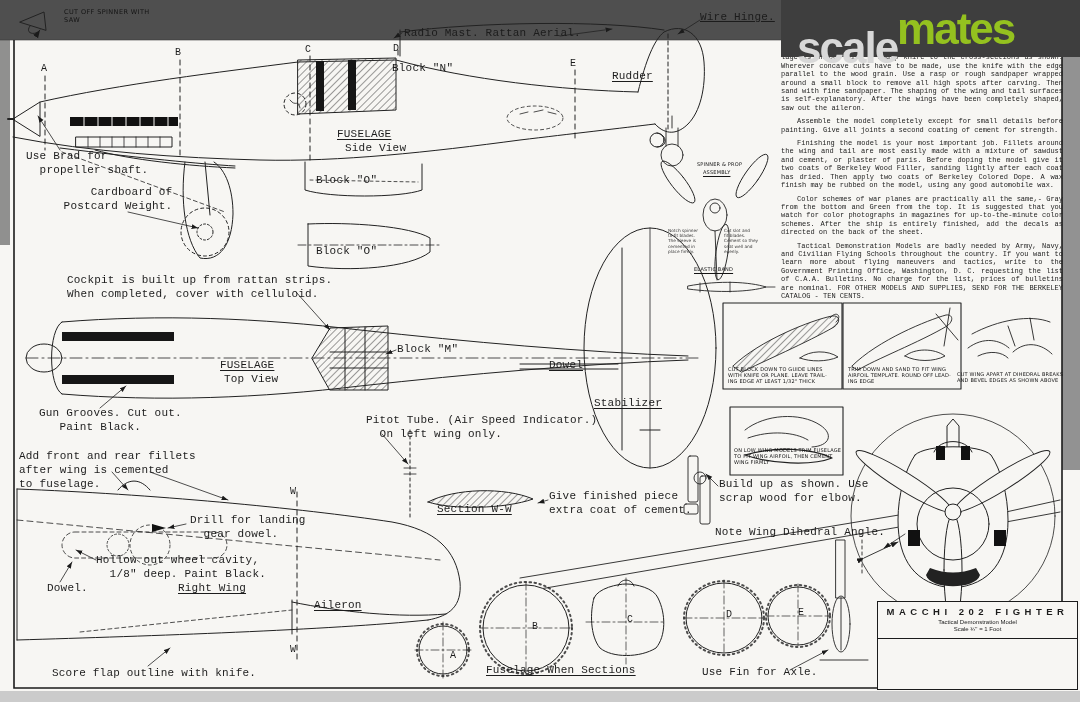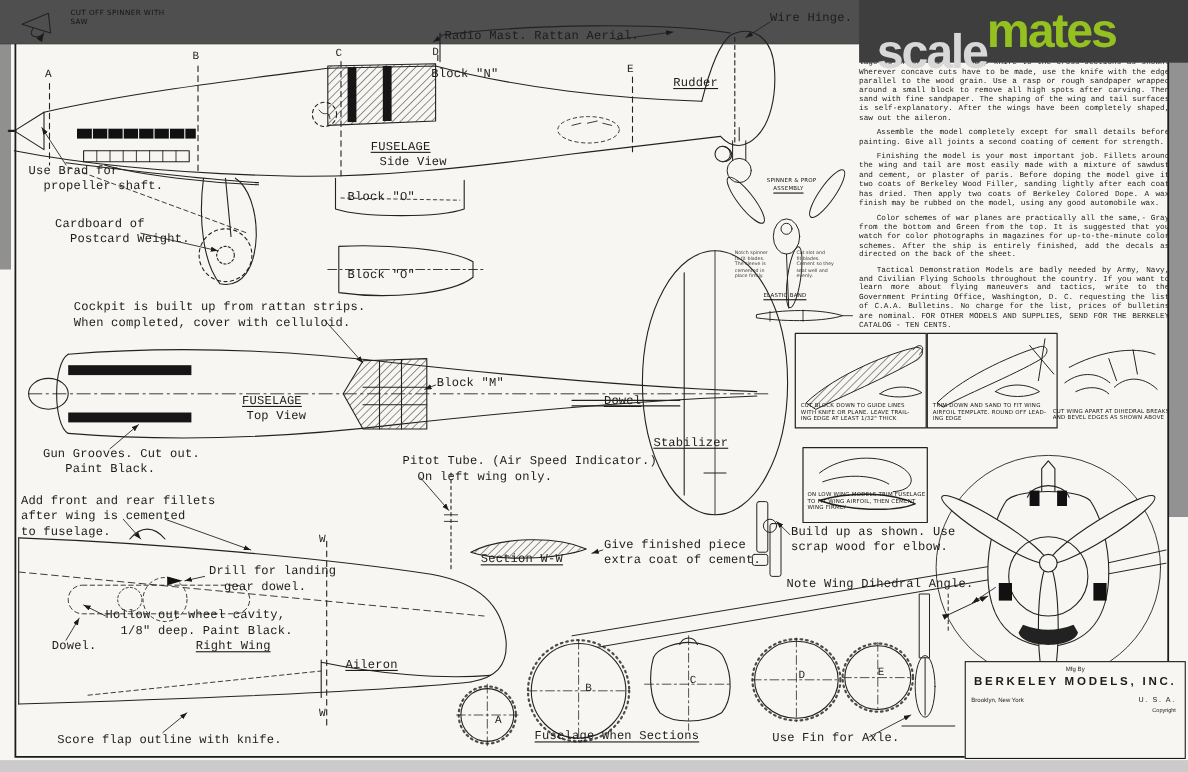--- a/index.html
+++ b/index.html
@@ -292,29 +292,29 @@
         <line x1="790" y1="670" x2="828" y2="650" marker-end="url(#arr)"></line>
         <line x1="700" y1="20" x2="678" y2="34" marker-end="url(#arr)"></line>
         <line x1="402" y1="33" x2="394" y2="38" marker-end="url(#arr)"></line>
       </g>
     </g>
   </svg>
 
   <div class="hand band-note" style="left:64px; top:9px;">CUT OFF SPINNER WITH
 SAW</div>
   <div class="lbl" style="left:404px; top:26px;">Radio Mast. Rattan Aerial.</div>
-  <div class="lbl" style="left:700px; top:10px;">Wire Hinge.</div>
+  <div class="lbl" style="left:700px; top:10px;text-decoration:underline;">Wire Hinge.</div>
 
   <div class="lbl u" style="left:612px; top:69px;">Rudder</div>
   <div class="lbl" style="left:392px; top:61px;">Block "N"</div>
   <div class="lbl" style="left:337px; top:127px; text-align:left;"><span class="u">FUSELAGE</span>
 <span style="margin-left:8px;">Side View</span></div>
   <div class="lbl" style="left:26px; top:149px;">Use Brad for
   propeller shaft.</div>
-  <div class="lbl" style="left:50px; top:197px;">Cardboard of
+  <div class="lbl" style="left:50px; top:185px;text-align:right;">Cardboard of
   Postcard Weight.</div>
   <div class="lbl" style="left:316px; top:173px;">Block "O"</div>
   <div class="lbl" style="left:316px; top:244px;">Block "O"</div>
 
   <div class="ltr" style="left:41px;  top:63px;">A</div>
   <div class="ltr" style="left:175px; top:47px;">B</div>
   <div class="ltr" style="left:305px; top:44px;">C</div>
   <div class="ltr" style="left:393px; top:43px;">D</div>
   <div class="ltr" style="left:570px; top:58px;">E</div>
 
@@ -389,26 +389,24 @@
   <div id="instructions">
     <p>outline of the top view, using a coping or jig saw. The fuse-</p>
     <p>lage is shaped with a sharp knife to the cross-sections as shown. Wherever concave cuts have to be made, use the knife with the edge parallel to the wood grain. Use a rasp or rough sandpaper wrapped around a small block to remove all high spots after carving. Then sand with fine sandpaper. The shaping of the wing and tail surfaces is self-explanatory. After the wings have been completely shaped, saw out the aileron.</p>
     <p class="indent">Assemble the model completely except for small details before painting. Give all joints a second coating of cement for strength.</p>
     <p class="indent">Finishing the model is your most important job. Fillets around the wing and tail are most easily made with a mixture of sawdust and cement, or plaster of paris. Before doping the model give it two coats of Berkeley Wood Filler, sanding lightly after each coat has dried. Then apply two coats of Berkeley Colored Dope. A wax finish may be rubbed on the model, using any good automobile wax.</p>
     <p class="indent">Color schemes of war planes are practically all the same,- Gray from the bottom and Green from the top. It is suggested that you watch for color photographs in magazines for up-to-the-minute color schemes. After the ship is entirely finished, add the decals as directed on the back of the sheet.</p>
     <p class="indent">Tactical Demonstration Models are badly needed by Army, Navy, and Civilian Flying Schools throughout the country. If you want to learn more about flying maneuvers and tactics, write to the Government Printing Office, Washington, D. C. requesting the list of C.A.A. Bulletins. No charge for the list, prices of bulletins are nominal. FOR OTHER MODELS AND SUPPLIES, SEND FOR THE BERKELEY CATALOG - TEN CENTS.</p>
   </div>
 
   <div id="titleblock">
-    <div id="tb-lower">
-      <div class="tb-mfg">Mfg By</div>
-      <div class="tb-co">BERKELEY MODELS, INC.</div>
-      <div class="tb-city">Brooklyn, New York</div>
-      <div class="tb-usa">U. S. A.</div>
-      <div class="tb-copy">Copyright</div>
+    <div id="tb-upper">
+      <div class="tb-name">MACCHI 202 FIGHTER</div>
+      <div class="tb-sub">Tactical Demonstration Model</div>
+      <div class="tb-scale">Scale ¾" = 1 Foot</div>
     </div>
   </div>
 
   <div id="logo">
     <span style="color:#d8d8d8;margin-top:37px;">scale</span>
       <span style="color:#94c11f;">mates</span>
   </div>
 
 </div>
 

